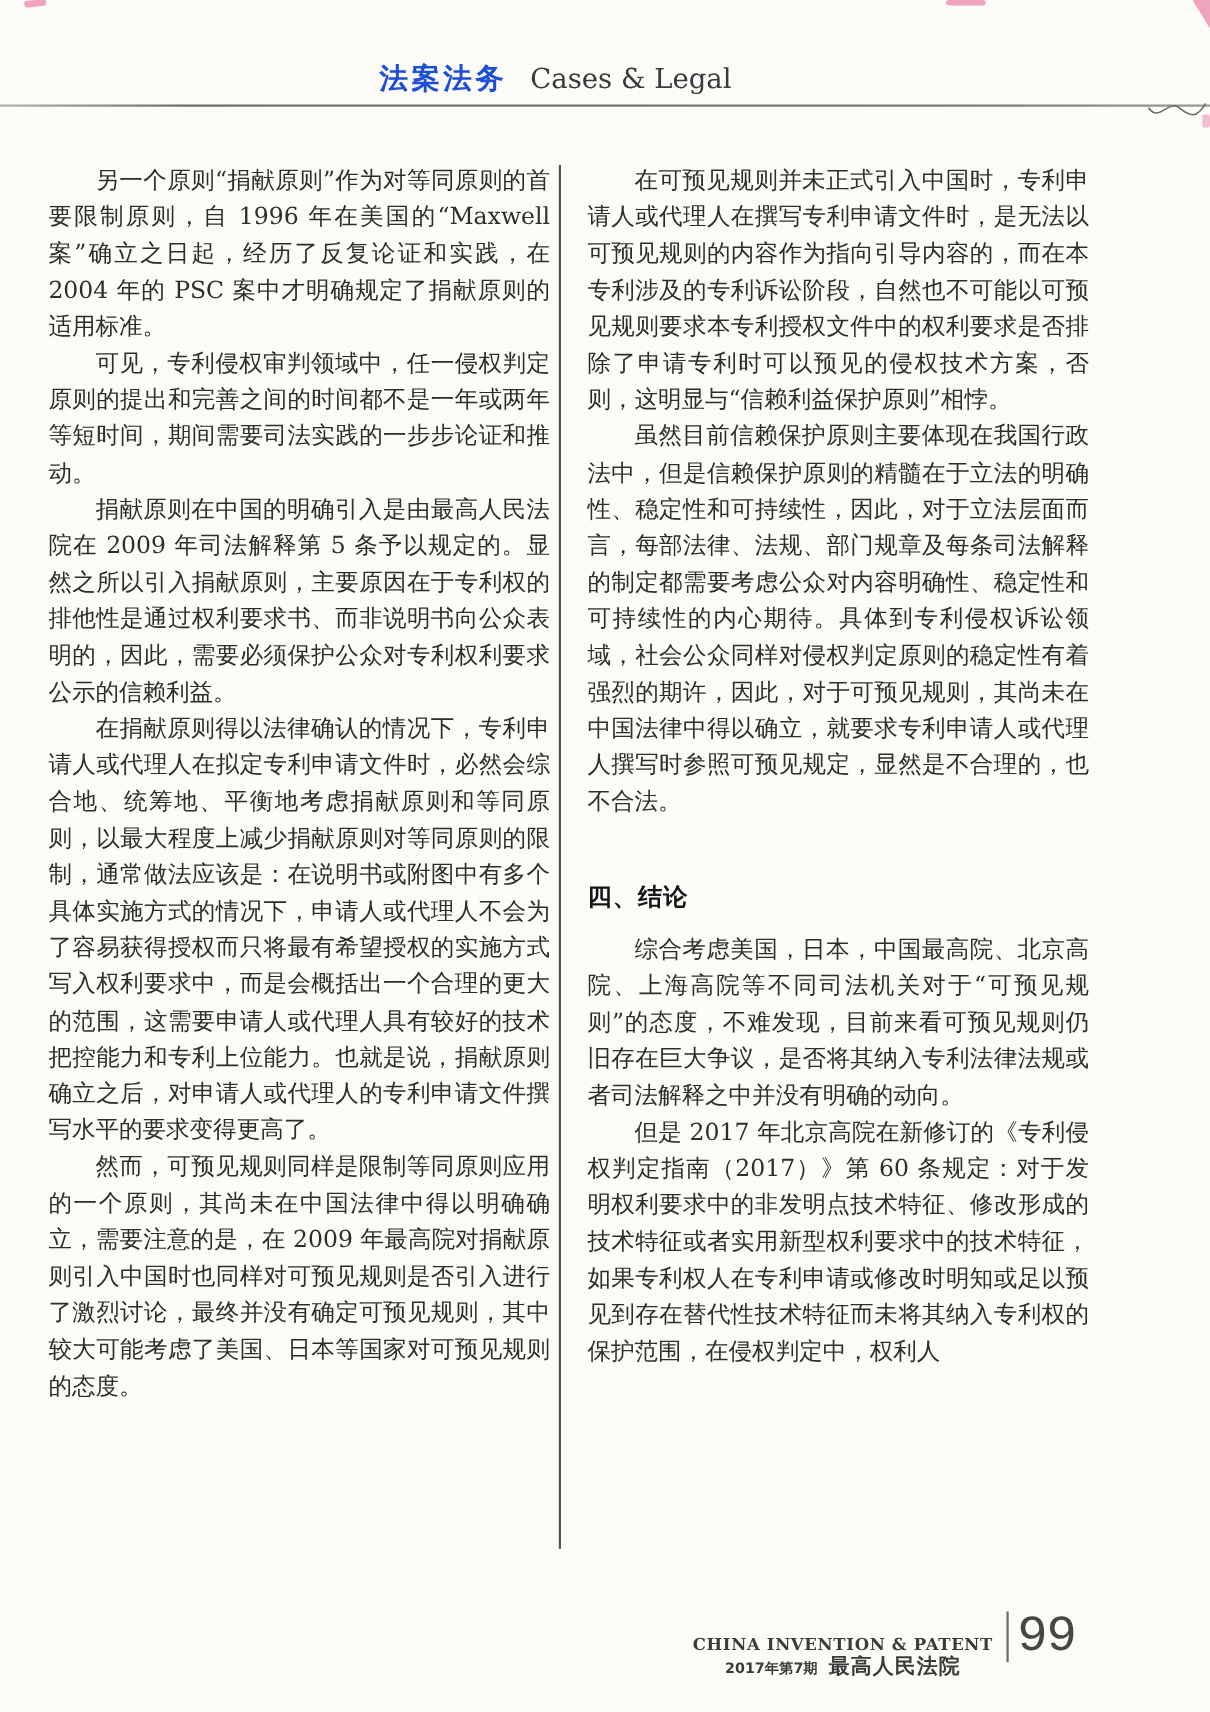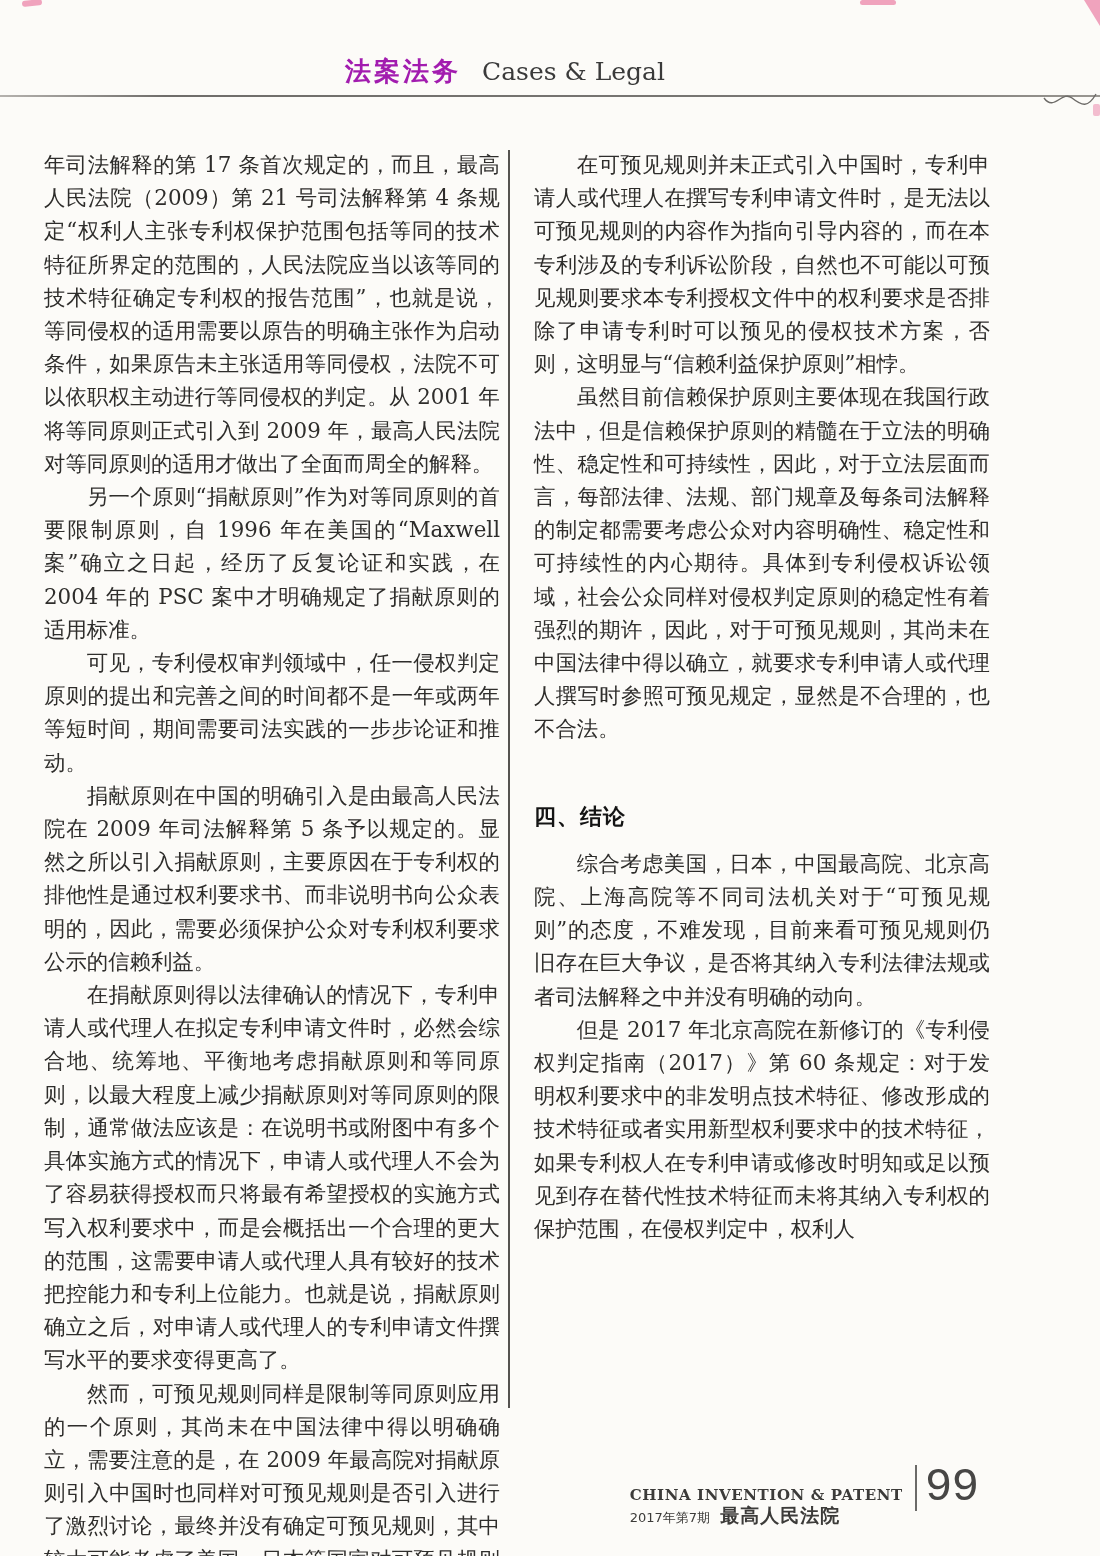--- a/index.html
+++ b/index.html
@@ -9,21 +9,21 @@
     color:#2f2f2f;
     font-family:"DejaVu Serif","Liberation Serif",serif;
   }
   
   .header{
     position:absolute;top:54px;left:0;right:90px;
     text-align:center;white-space:nowrap;
   }
   .header-cn{
     font-family:"DejaVu Sans","Liberation Sans",sans-serif;
-    font-weight:bold;font-size:26px;letter-spacing:3px;color:#a21caf;text-align:center;
+    font-weight:bold;font-size:26px;letter-spacing:3px;color:#1d4ed8;text-align:center;
   }
   .header-en{
     font-size:25px;margin-left:16px;color:#3a3a3a;
   }
   .header-rule{
     position:absolute;top:95px;left:0;width:1100px;height:2px;border:0;margin:0;
     background:linear-gradient(to right,#b5b2ae,#6f6d6a 15%,#7a7875 80%,#9a9792);
   }
   .squiggle{position:absolute;left:1042px;top:88px;}
   
@@ -50,27 +50,27 @@
   .section-heading{
     font-family:"DejaVu Sans","Liberation Sans",sans-serif;
     font-weight:bold;font-size:22px;color:#141414;
     margin:54px 0 14px 0;letter-spacing:1px;
   }
   
   .footer{
     position:absolute;top:1450px;right:122px;
     display:flex;align-items:center;
   }
-  .footer-text{text-align:left;line-height:1.2;color:#3c3b39;margin-top:36px;}
+  .footer-text{text-align:center;line-height:1.2;color:#3c3b39;margin-top:36px;}
   .footer-en{
     font-size:15px;font-weight:bold;letter-spacing:.6px;
     font-family:"DejaVu Serif","Liberation Serif",serif;
   }
   .footer-cn-line{font-size:13px;white-space:nowrap;font-family:"DejaVu Sans","Liberation Sans",sans-serif;}
-  .footer-issue{font-size:13px;font-weight:normal;}
+  .footer-issue{font-size:13px;font-weight:bold;}
   .footer-cn{font-size:19px;font-weight:bold;margin-left:6px;letter-spacing:1px;}
   .footer-bar{width:2px;height:46px;background:#6b6a68;margin:0 8px 0 12px;}
   .footer-pagenum{
     font-family:Liberation Mono, monospace;
     font-size:46px;font-weight:500;color:#474645;letter-spacing:-1px;
   }
 </style>
 </head>
 <body>
 
@@ -86,21 +86,20 @@
 <hr class="header-rule">
 <span class="squiggle">
   <svg width="56" height="26" viewBox="0 0 56 26" aria-hidden="true">
     <path d="M2 10 C 12 24, 20 2, 30 10 S 46 20, 54 6" stroke="#6d6b68" fill="none" stroke-width="1.4"></path>
   </svg>
 </span>
 
 <div class="column-divider"></div>
 
 <div class="col col-left">
-  <p>年司法解释的第 17 条首次规定的，而且，最高人民法院（2009）第 21 号司法解释第 4 条规定“权利人主张专利权保护范围包括等同的技术特征所界定的范围的，人民法院应当以该等同的技术特征确定专利权的报告范围”，也就是说，等同侵权的适用需要以原告的明确主张作为启动条件，如果原告未主张适用等同侵权，法院不可以依职权主动进行等同侵权的判定。从 2001 年将等同原则正式引入到 2009 年，最高人民法院对等同原则的适用才做出了全面而周全的解释。</p>
   <p class="indent">另一个原则“捐献原则”作为对等同原则的首要限制原则，自 1996 年在美国的“Maxwell 案”确立之日起，经历了反复论证和实践，在 2004 年的 PSC 案中才明确规定了捐献原则的适用标准。</p>
   <p class="indent">可见，专利侵权审判领域中，任一侵权判定原则的提出和完善之间的时间都不是一年或两年等短时间，期间需要司法实践的一步步论证和推动。</p>
   <p class="indent">捐献原则在中国的明确引入是由最高人民法院在 2009 年司法解释第 5 条予以规定的。显然之所以引入捐献原则，主要原因在于专利权的排他性是通过权利要求书、而非说明书向公众表明的，因此，需要必须保护公众对专利权利要求公示的信赖利益。</p>
   <p class="indent">在捐献原则得以法律确认的情况下，专利申请人或代理人在拟定专利申请文件时，必然会综合地、统筹地、平衡地考虑捐献原则和等同原则，以最大程度上减少捐献原则对等同原则的限制，通常做法应该是：在说明书或附图中有多个具体实施方式的情况下，申请人或代理人不会为了容易获得授权而只将最有希望授权的实施方式写入权利要求中，而是会概括出一个合理的更大的范围，这需要申请人或代理人具有较好的技术把控能力和专利上位能力。也就是说，捐献原则确立之后，对申请人或代理人的专利申请文件撰写水平的要求变得更高了。</p>
   <p class="indent">然而，可预见规则同样是限制等同原则应用的一个原则，其尚未在中国法律中得以明确确立，需要注意的是，在 2009 年最高院对捐献原则引入中国时也同样对可预见规则是否引入进行了激烈讨论，最终并没有确定可预见规则，其中较大可能考虑了美国、日本等国家对可预见规则的态度。</p>
 </div>
 
 <div class="col col-right">
   <p class="indent">在可预见规则并未正式引入中国时，专利申请人或代理人在撰写专利申请文件时，是无法以可预见规则的内容作为指向引导内容的，而在本专利涉及的专利诉讼阶段，自然也不可能以可预见规则要求本专利授权文件中的权利要求是否排除了申请专利时可以预见的侵权技术方案，否则，这明显与“信赖利益保护原则”相悖。</p>
   <p class="indent">虽然目前信赖保护原则主要体现在我国行政法中，但是信赖保护原则的精髓在于立法的明确性、稳定性和可持续性，因此，对于立法层面而言，每部法律、法规、部门规章及每条司法解释的制定都需要考虑公众对内容明确性、稳定性和可持续性的内心期待。具体到专利侵权诉讼领域，社会公众同样对侵权判定原则的稳定性有着强烈的期许，因此，对于可预见规则，其尚未在中国法律中得以确立，就要求专利申请人或代理人撰写时参照可预见规定，显然是不合理的，也不合法。</p>

